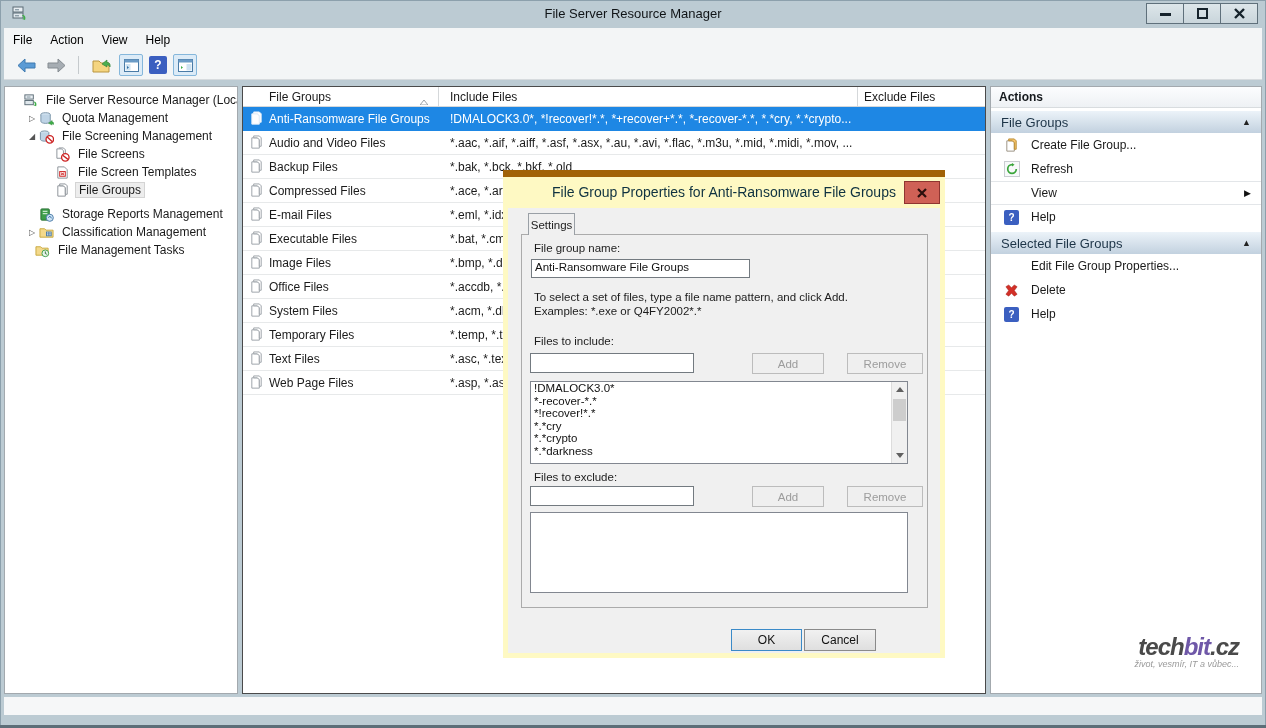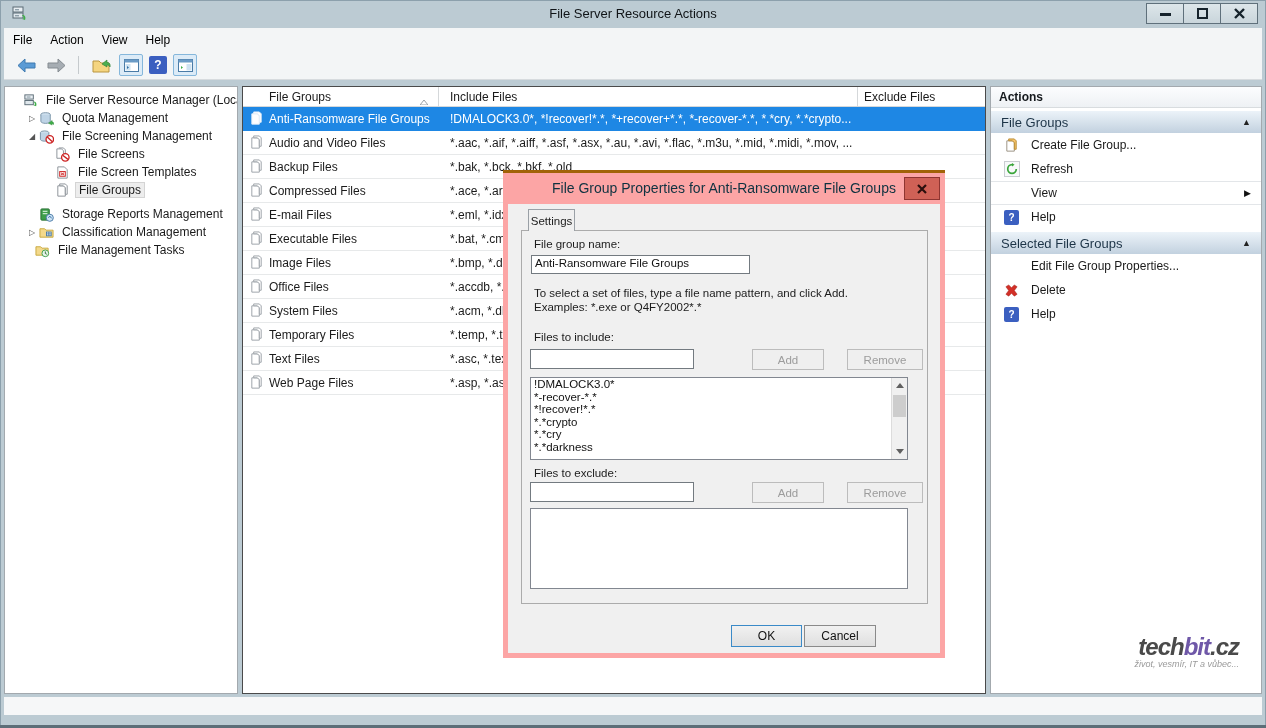--- a/index.html
+++ b/index.html
@@ -60,22 +60,22 @@
   .aitem.sep-top{border-top:1px solid #e3e6e9;}
   .aitem.sep-bottom{border-bottom:1px solid #e3e6e9;}
   .aitem .sub-arrow{position:absolute;right:10px;font-size:9px;color:#111;}
   .aicon-help{width:15px;height:15px;background:#3b5fc0;border-radius:2px;color:#fff;font-weight:bold;
               font-size:10px;display:flex;align-items:center;justify-content:center;}
   .aicon-box{width:16px;height:16px;border:1px solid #c9cdd1;background:#f7f9fa;display:flex;align-items:center;justify-content:center;}
   
   .statusbar{position:absolute;left:4px;top:697px;width:1258px;height:18px;background:#f6f7f8;}
   .bottom-edge{position:absolute;left:0;bottom:0;width:100%;height:3px;background:#5d6e78;}
   
-  .dialog{position:absolute;left:503px;top:170px;width:442px;height:488px;background:#fca5a5;
-          border-top:3px solid #a16207;z-index:10;}
+  .dialog{position:absolute;left:503px;top:170px;width:442px;height:488px;background:#fef9c3;
+          border-top:7px solid #a16207;z-index:10;}
   .dlg-title{position:absolute;left:0;top:0;width:100%;height:30px;display:flex;align-items:center;
              justify-content:center;font-size:14px;color:#0f3240;}
   .dlg-close{position:absolute;right:5px;top:4px;width:36px;height:23px;background:#cf6156;
              border:1px solid #8f3531;display:flex;align-items:center;justify-content:center;}
   .dlg-body{position:absolute;left:5px;top:31px;right:5px;bottom:5px;background:#f0f0f0;padding-left:35px;}
   .dlg-tab{position:absolute;left:20px;top:5px;width:47px;height:22px;background:#f0f0f0;
            border:1px solid #9aa0a6;border-bottom:none;font-size:11.5px;color:#222;
            display:flex;align-items:center;justify-content:center;z-index:2;}
   .tabpage{position:absolute;left:13px;top:26px;width:407px;height:374px;border:1px solid #ababab;background:#f0f0f0;}
   .dlbl{position:absolute;font-size:11.5px;color:#1c1c1c;}
@@ -109,21 +109,21 @@
   <div class="titlebar">
     <span class="app-icon">
       <svg viewBox="0 0 18 18" width="18" height="18">
           <rect x="3" y="2" width="10" height="5" fill="#e8eef2" stroke="#5a6a74"></rect>
           <rect x="3" y="8" width="10" height="5" fill="#dfe7ec" stroke="#5a6a74"></rect>
           <rect x="5" y="4" width="4" height="1.4" fill="#8fa0aa"></rect>
           <rect x="5" y="10" width="4" height="1.4" fill="#8fa0aa"></rect>
           <path d="M12 10c3 0 4 2 3 5l-3-1 1.5-.5c.3-2-.5-2.8-1.5-3z" fill="#3fae49"></path>
         </svg>
     </span>
-    <div class="win-title">File Server Resource Actions</div>
+    <div class="win-title">File Server Resource Manager</div>
     <div class="win-controls">
       <div class="win-btn">
         <svg width="11" height="9" viewBox="0 0 11 9">
             <rect x="0" y="4" width="11" height="3" fill="#16232c"></rect>
           </svg>
       </div>
       <div class="win-btn">
         <svg width="11" height="11" viewBox="0 0 11 11">
             <rect x="1" y="1" width="9" height="9" fill="none" stroke="#16232c" stroke-width="2"></rect>
           </svg>
@@ -484,22 +484,22 @@
 
         <div class="dlbl" style="left:12px;top:100px;">Files to include:</div>
         <div class="dinput" style="left:8px;top:118px;width:164px;height:20px;"></div>
         <div class="dbtn" style="left:198px;top:118px;">Add</div>
         <div class="dbtn" style="left:293px;top:118px;width:76px;">Remove</div>
         <div class="listbox" style="top:146px;height:83px;">
           <div id="include-items">
               <div class="lbx-item">!DMALOCK3.0*</div>
               <div class="lbx-item">*-recover-*.*</div>
               <div class="lbx-item">*!recover!*.*</div>
+              <div class="lbx-item">*.*cry</div>
               <div class="lbx-item">*.*crypto</div>
-              <div class="lbx-item">*.*cry</div>
               <div class="lbx-item">*.*darkness</div>
             </div>
           <div class="sbar">
             <div class="sbtn" style="top:0;">
                 <span class="chev up"></span>
               </div>
             <div class="sthumb"></div>
             <div class="sbtn" style="bottom:0;">
                 <span class="chev down"></span>
               </div>

